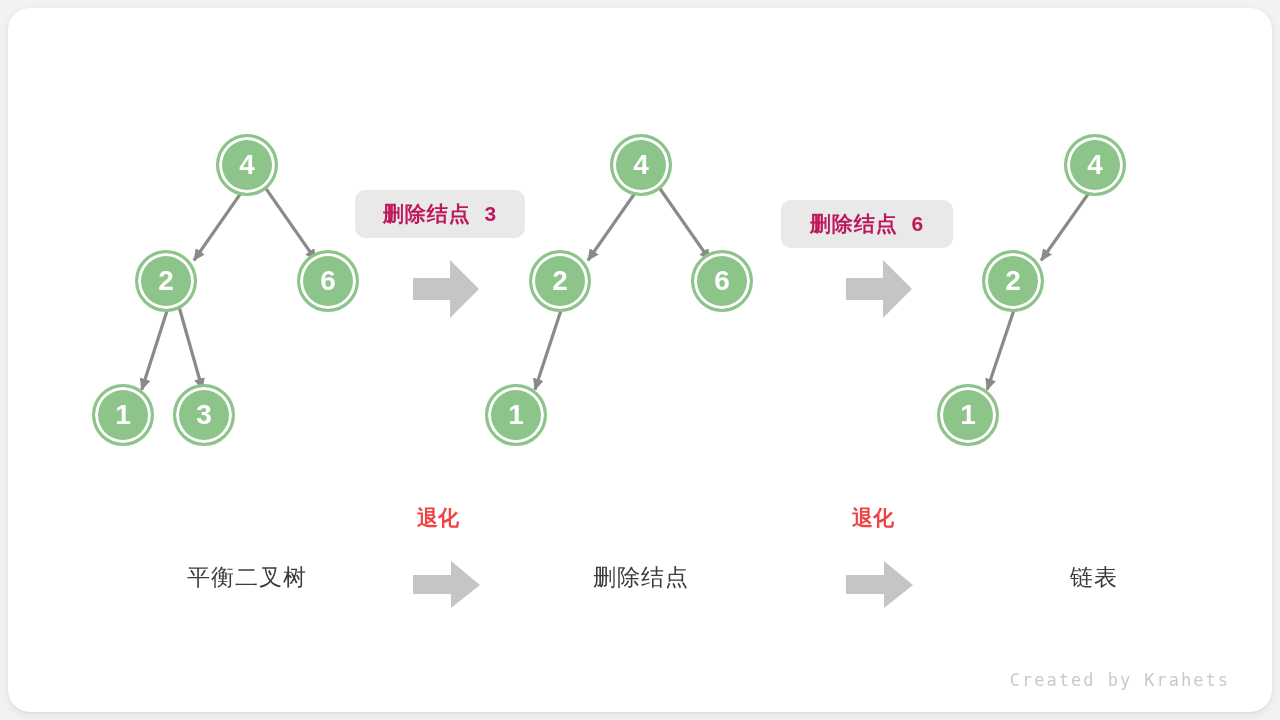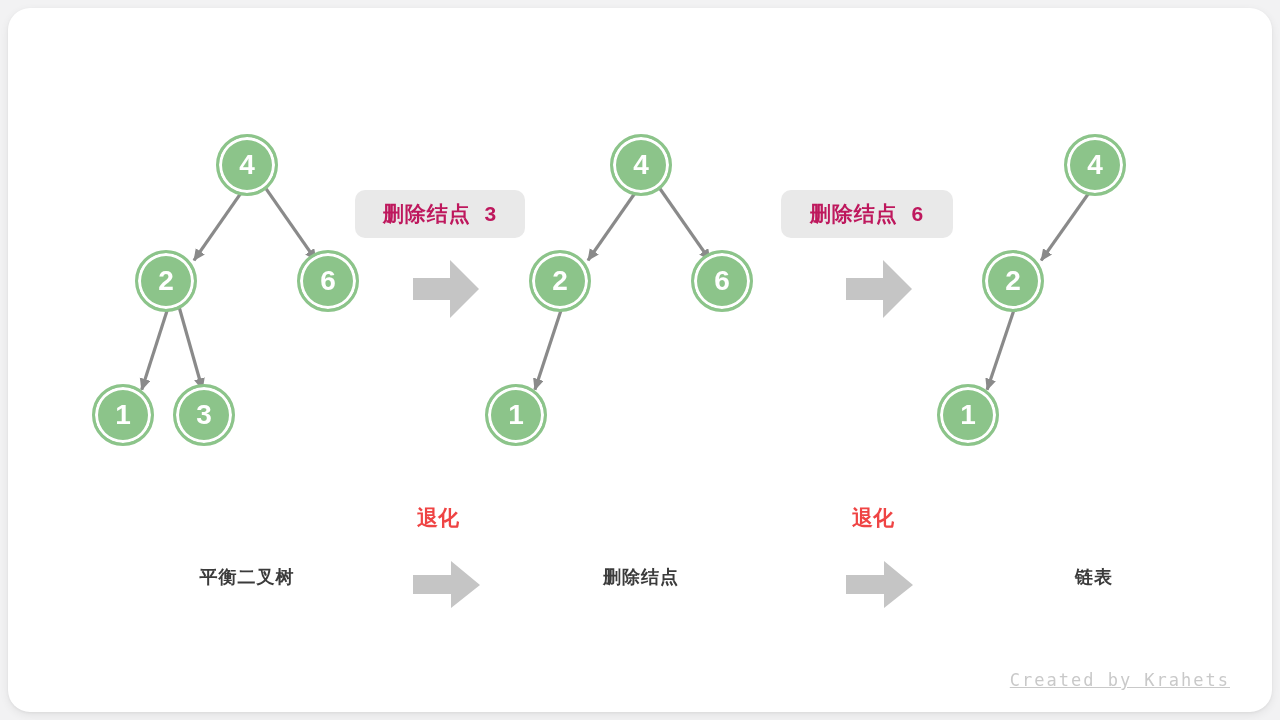--- a/index.html
+++ b/index.html
@@ -61,35 +61,34 @@
     transform: translate(-50%, -50%);
     color: #ef4444;
     font-size: 21px;
     font-weight: bold;
     white-space: nowrap;
   }
   .stage-label {
     position: absolute;
     transform: translate(-50%, -50%);
     color: #3B3B3B;
-    font-size: 18px;
-    font-weight: bold;
+    font-size: 23px;
+    font-weight: normal;
     white-space: nowrap;
     letter-spacing: 1px;
   }
   .watermark {
     position: absolute;
     right: 42px;
     bottom: 22px;
     color: #C9C9C9;
     font-family: "DejaVu Sans Mono", monospace;
     font-size: 17px;
     letter-spacing: 2px;
     white-space: nowrap;
-    text-decoration: underline;
   }
 </style>
 </head>
 <body>
 
 <div class="card">
 
   <svg class="overlay" viewBox="0 0 1280 720">
     <defs>
       <marker id="arrowhead" markerUnits="userSpaceOnUse" markerWidth="14" markerHeight="13" refX="11" refY="5.5" orient="auto">
@@ -131,21 +130,21 @@
     <div class="node" style="left:477px; top:376px;">1</div>
   </div>
 
   <div>
     <div class="node" style="left:1056px; top:126px;">4</div>
     <div class="node" style="left:974px;  top:242px;">2</div>
     <div class="node" style="left:929px;  top:376px;">1</div>
   </div>
 
   <div class="label-box" style="left:347px; top:182px; width:170px;">删除结点  3</div>
-  <div class="label-box" style="left:773px; top:182px; width:172px;">删除结点  6</div>
+  <div class="label-box" style="left:773px; top:192px; width:172px;">删除结点  6</div>
 
   <div class="degrade-label" style="left:430px; top:510px;">退化</div>
   <div class="degrade-label" style="left:865px; top:510px;">退化</div>
 
   <div class="stage-label" style="left:239px;  top:569px;">平衡二叉树</div>
   <div class="stage-label" style="left:633px;  top:569px;">删除结点</div>
   <div class="stage-label" style="left:1086px; top:569px;">链表</div>
 
   <div class="watermark">Created by Krahets</div>
 

